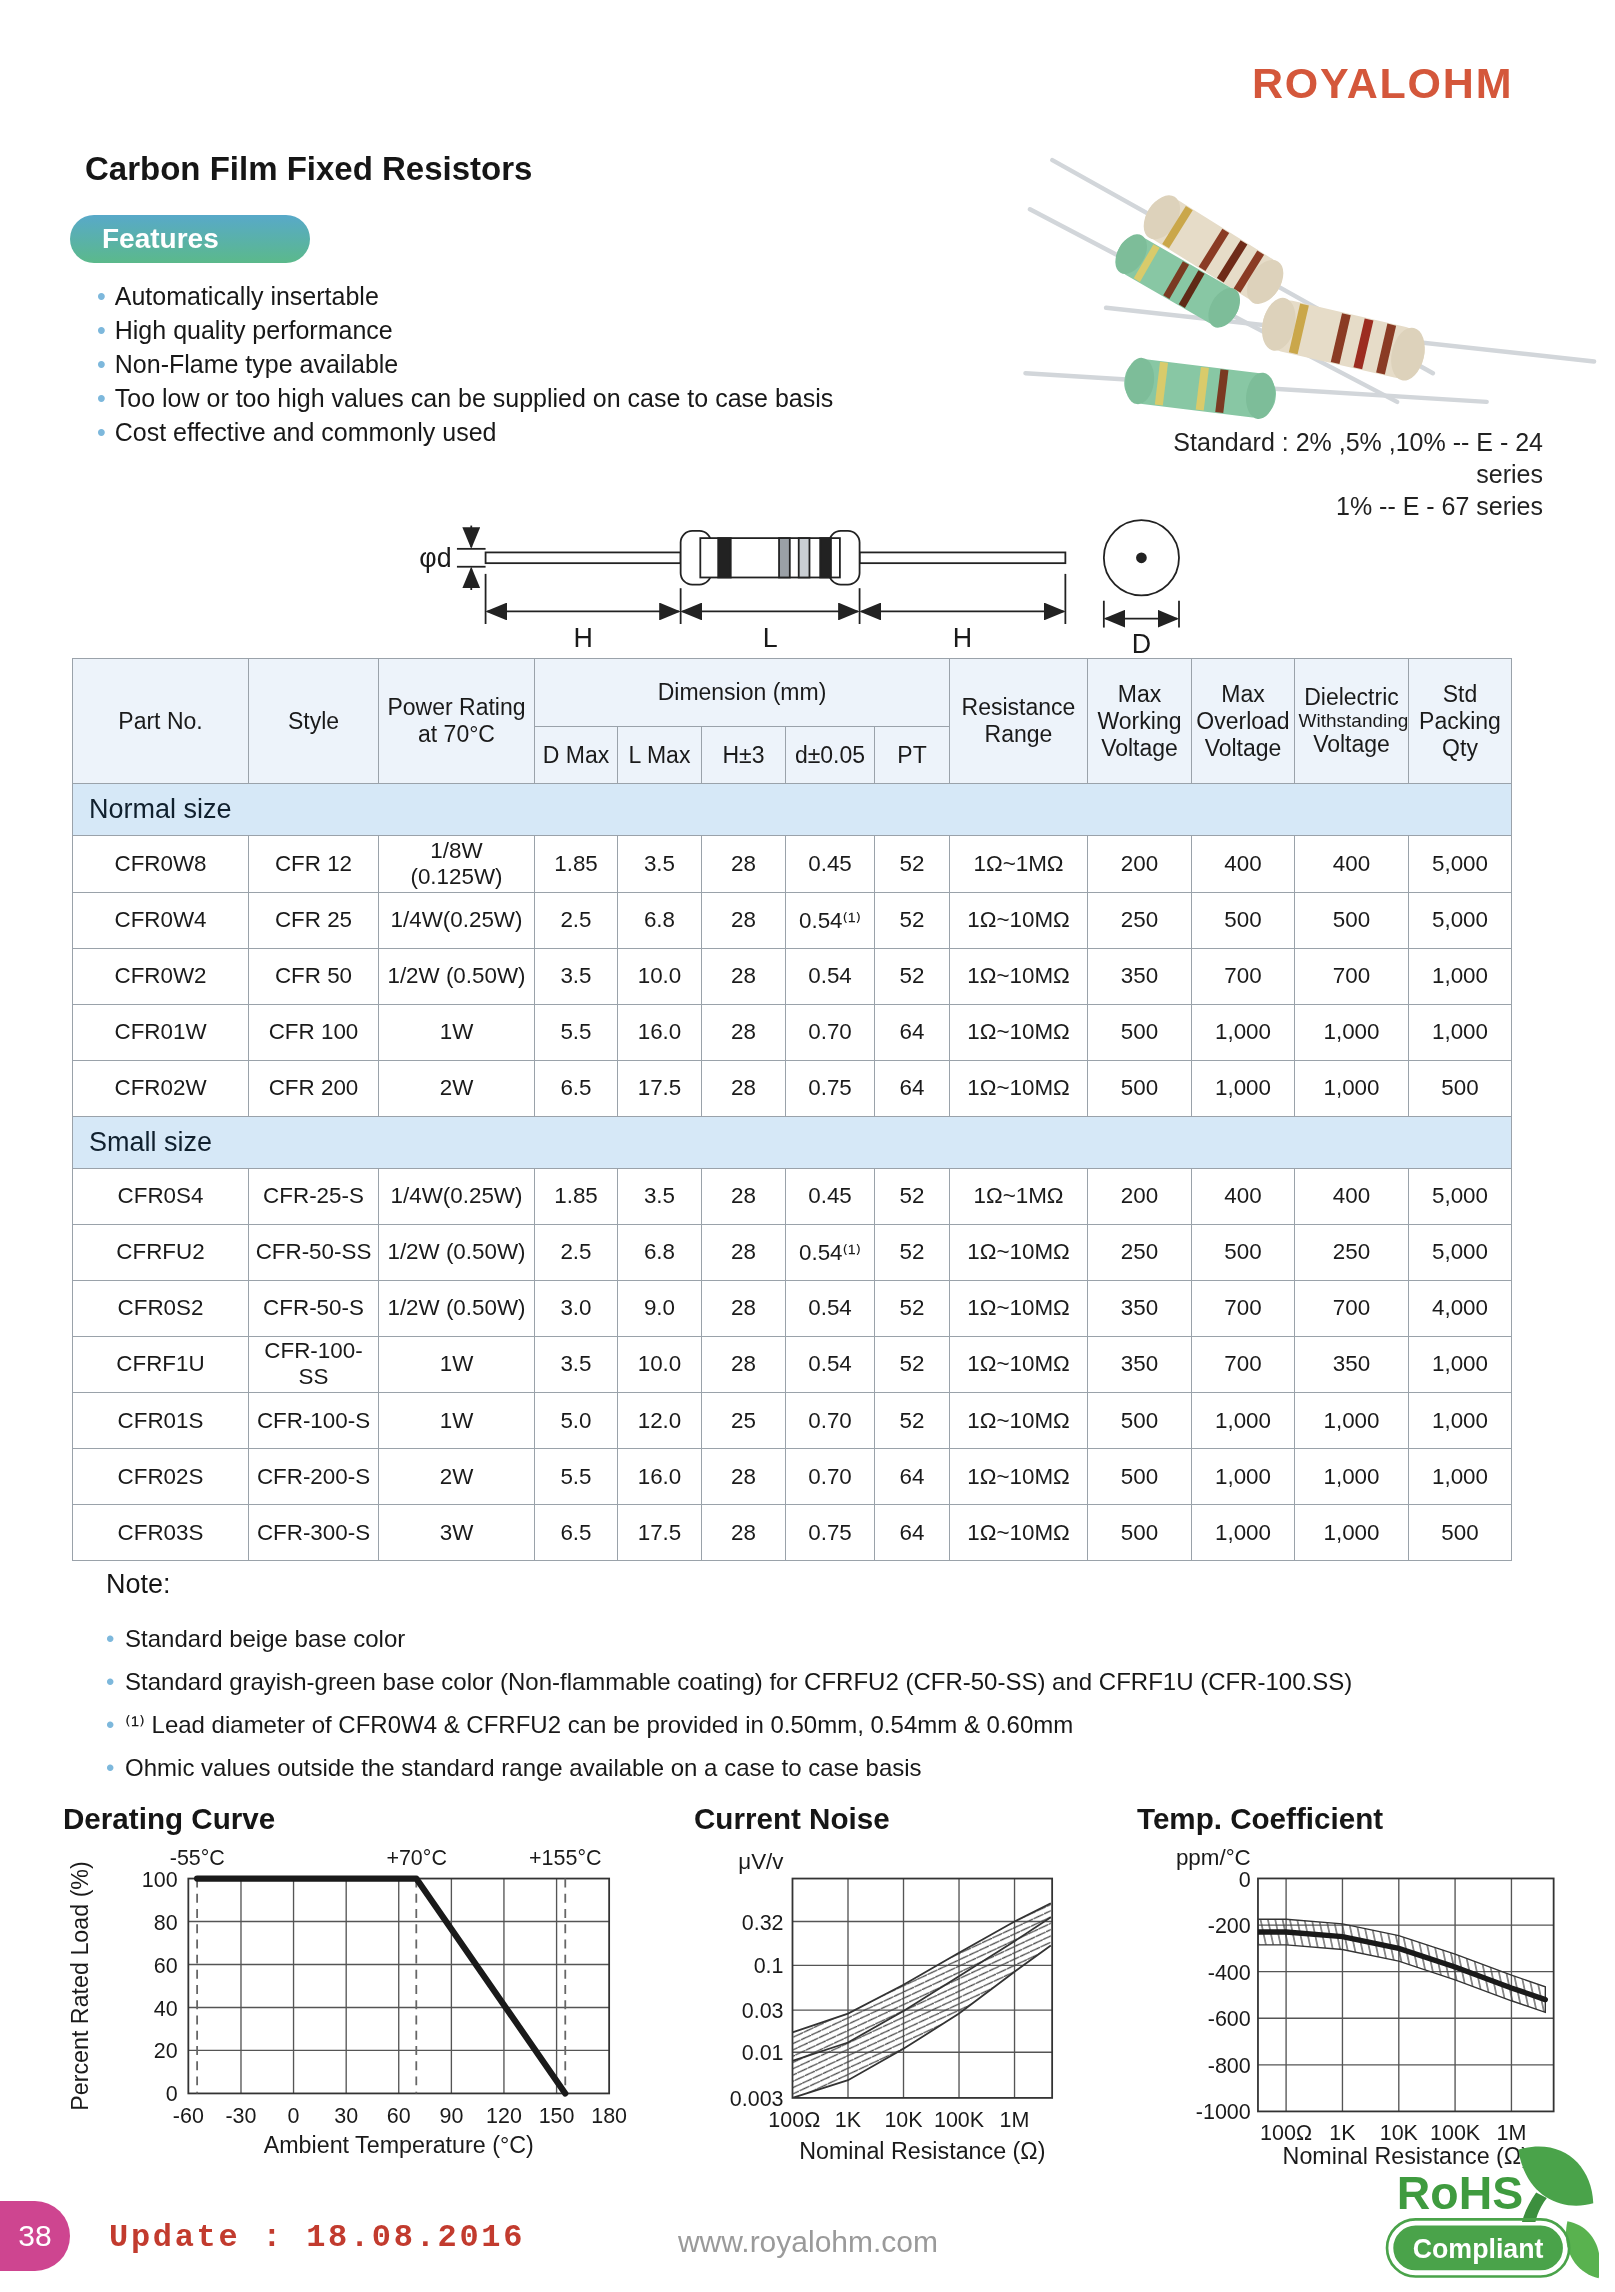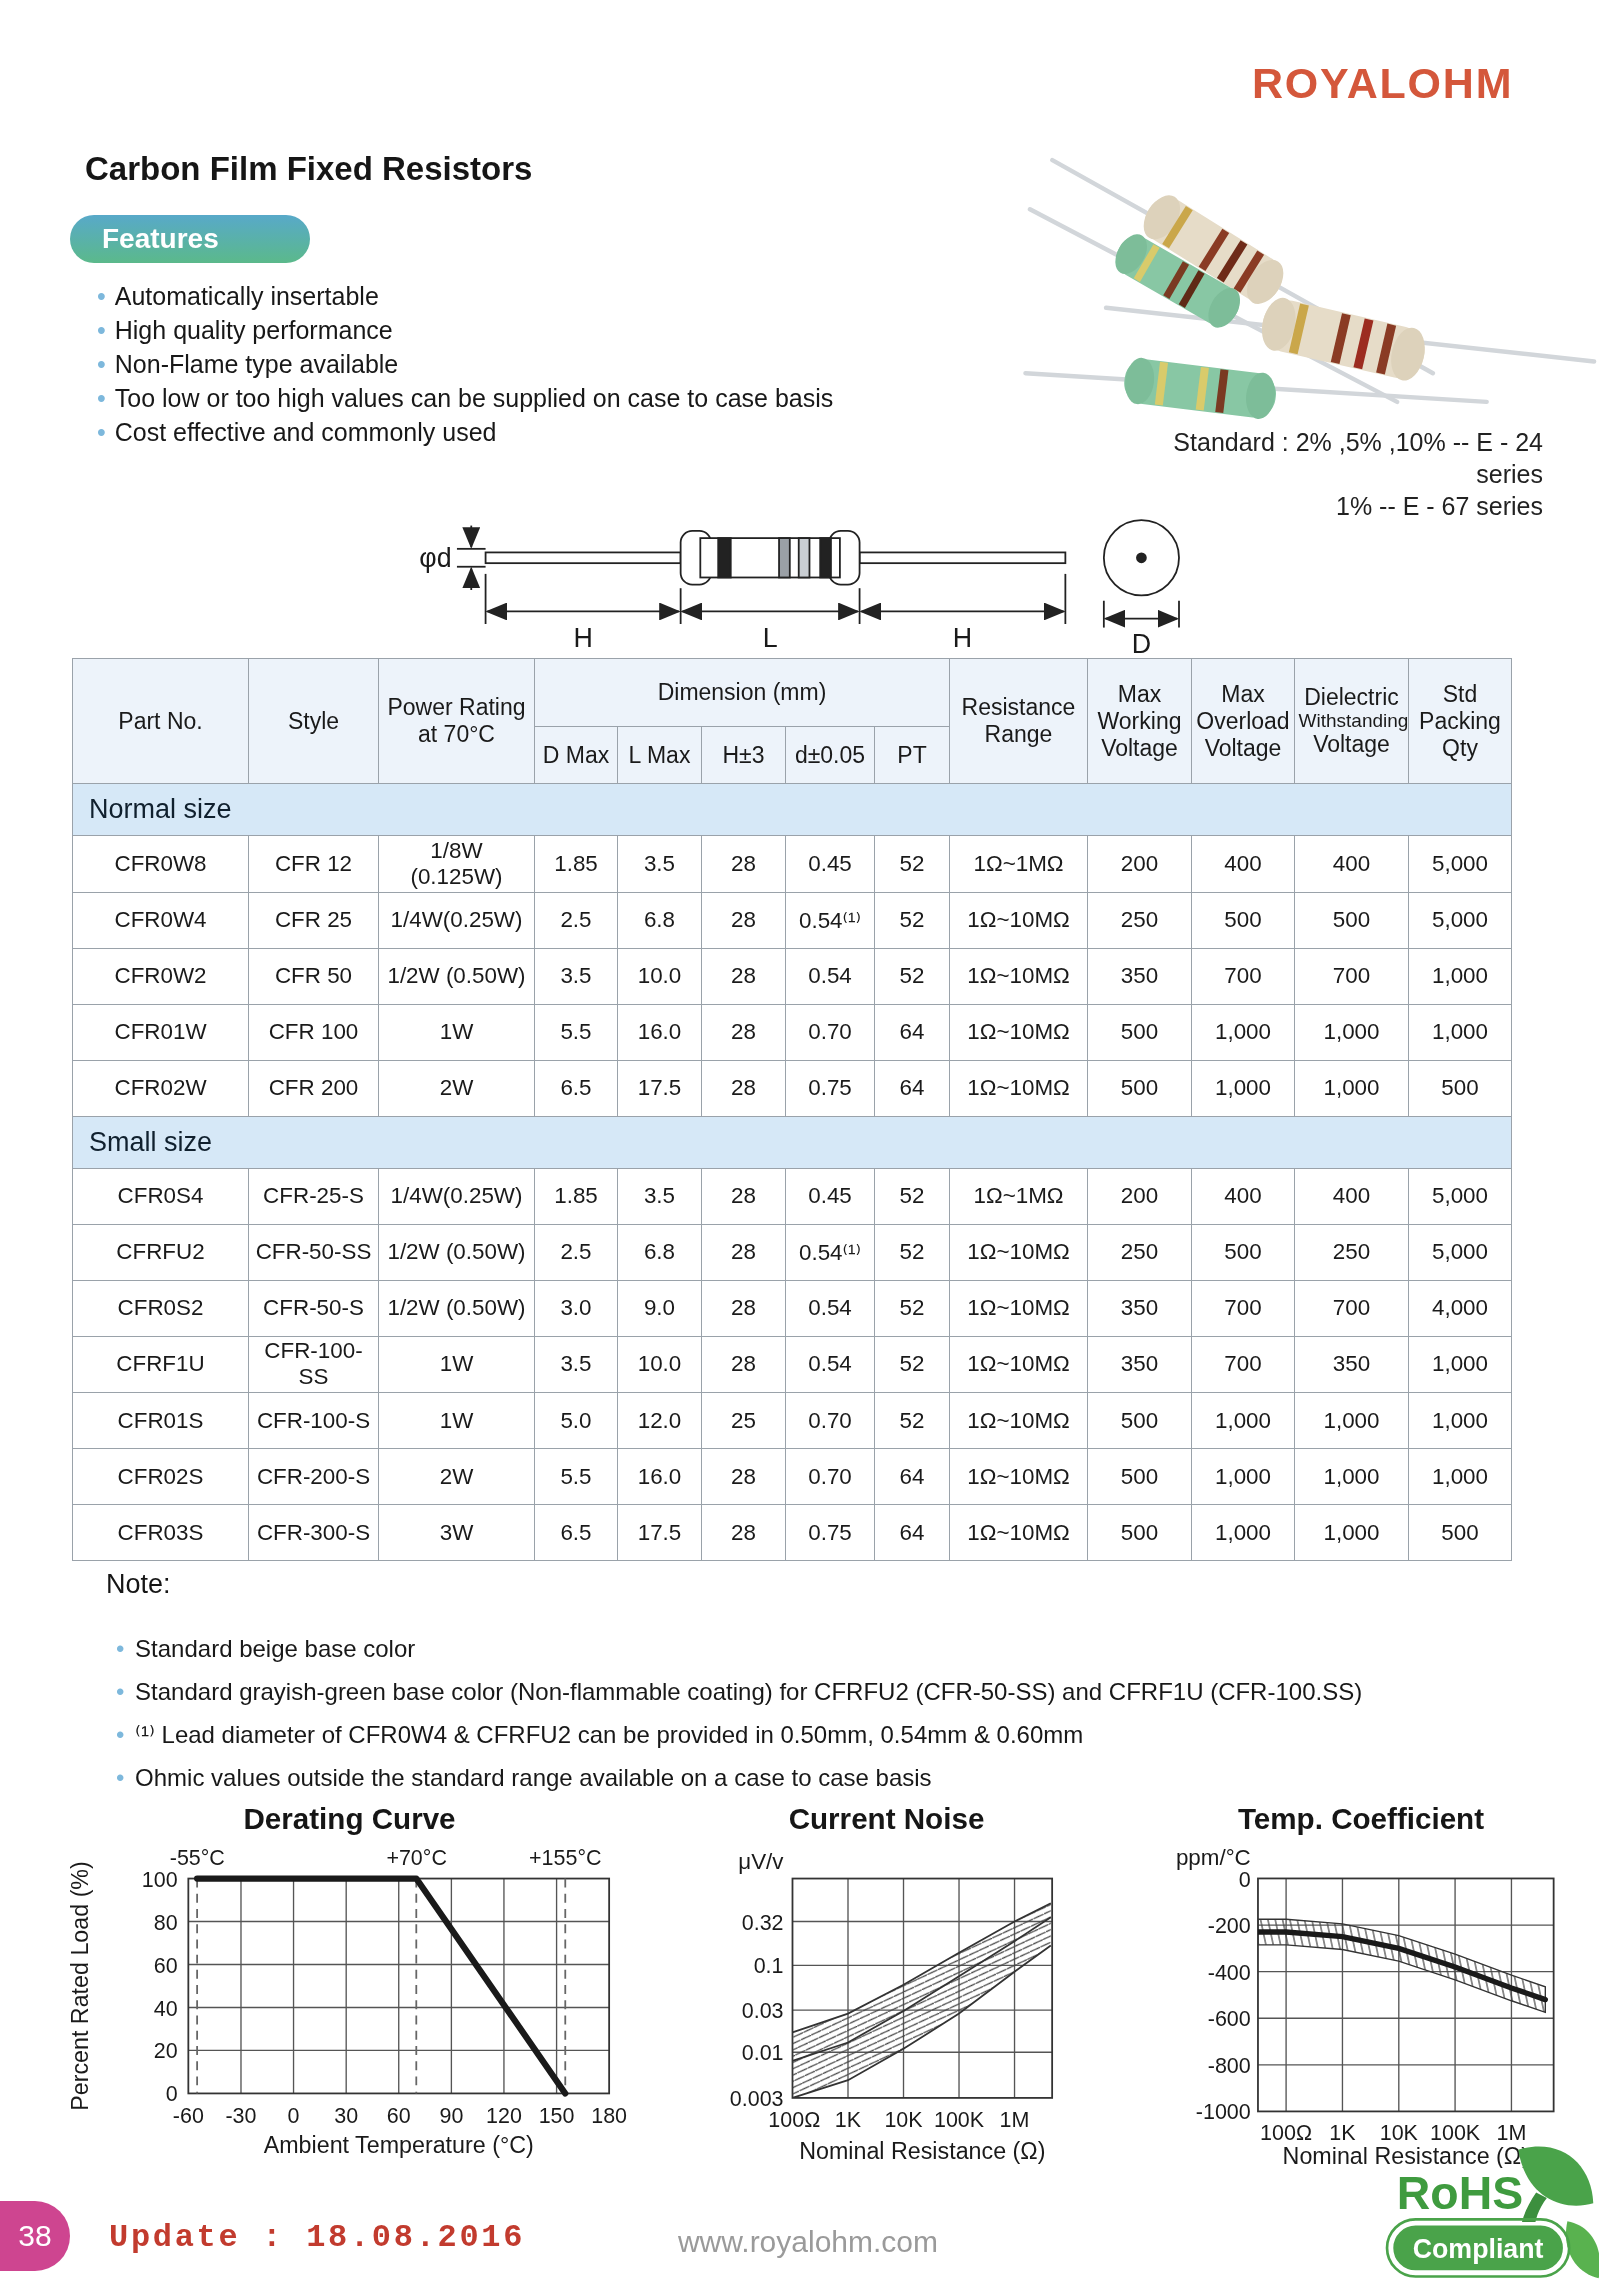--- a/index.html
+++ b/index.html
@@ -19,21 +19,21 @@
     color:#ffffff;font-size:28px;font-weight:600;line-height:48px;padding-left:32px;box-sizing:border-box;
   }
   ul.features{left:97px;top:279px;list-style:none;margin:0;padding:0;font-size:25px;}
   ul.features li{line-height:34px;color:#181818;}
   ul.features li::before{content:"•";color:#7db8dc;margin-right:9px;font-size:25px;}
 
   .standard{left:1111px;top:426px;width:432px;text-align:right;font-size:25px;color:#222;line-height:32px;}
 
   
   .note-title{left:106px;top:1569px;font-size:27px;color:#161616;}
-  ul.note{left:106px;top:1617px;list-style:none;margin:10px;padding:0;font-size:24px;}
+  ul.note{left:106px;top:1617px;list-style:none;margin:0;padding:0;font-size:24px;}
   ul.note li{line-height:43px;color:#181818;}
   ul.note li::before{content:"•";color:#7db8dc;margin-right:10.7px;}
 
   
   table.spec{
     position:absolute;left:72px;top:658px;width:1438px;border-collapse:collapse;table-layout:fixed;
     border:1.8px solid #7d858d;font-size:22.4px;
   }
   table.spec th,table.spec td{border:0.9px solid #9aa2aa;text-align:center;vertical-align:middle;padding:1.8px 3.6px;}
   table.spec thead th{background:#edf3fa;font-weight:400;font-size:23px;line-height:27px;}
@@ -41,21 +41,21 @@
   table.spec thead tr:last-child{height:57px;}
   table.spec tbody tr{height:56px;background:#ffffff;}
   table.spec tbody tr.section-row{height:52px;}
   table.spec tbody tr.section-row td{
     background:#d6e8f7;text-align:left;font-size:27px;color:#10202e;padding-left:16px;
   }
   .th-small{font-size:19px;display:block;line-height:21.5px;}
   .th-line{display:block;line-height:25px;}
 
   
-  .chart{text-align:center;}
+  .chart{}
   .chart-title{font-size:29.6px;font-weight:700;color:#161616;margin-bottom:1.8px;}
   svg{font-family:"Liberation Sans","DejaVu Sans",sans-serif;}
   .tick{font-size:24px;fill:#1a1a1a;}
   .axlabel{font-size:26px;fill:#1a1a1a;}
   .unit{font-size:25px;fill:#1a1a1a;}
 
   
   .page-badge{
     left:0;top:2201px;width:70px;height:70px;background:#ce4590;color:#fff;
     border-radius:0 35px 35px 0;font-size:30px;display:flex;align-items:center;justify-content:center;

